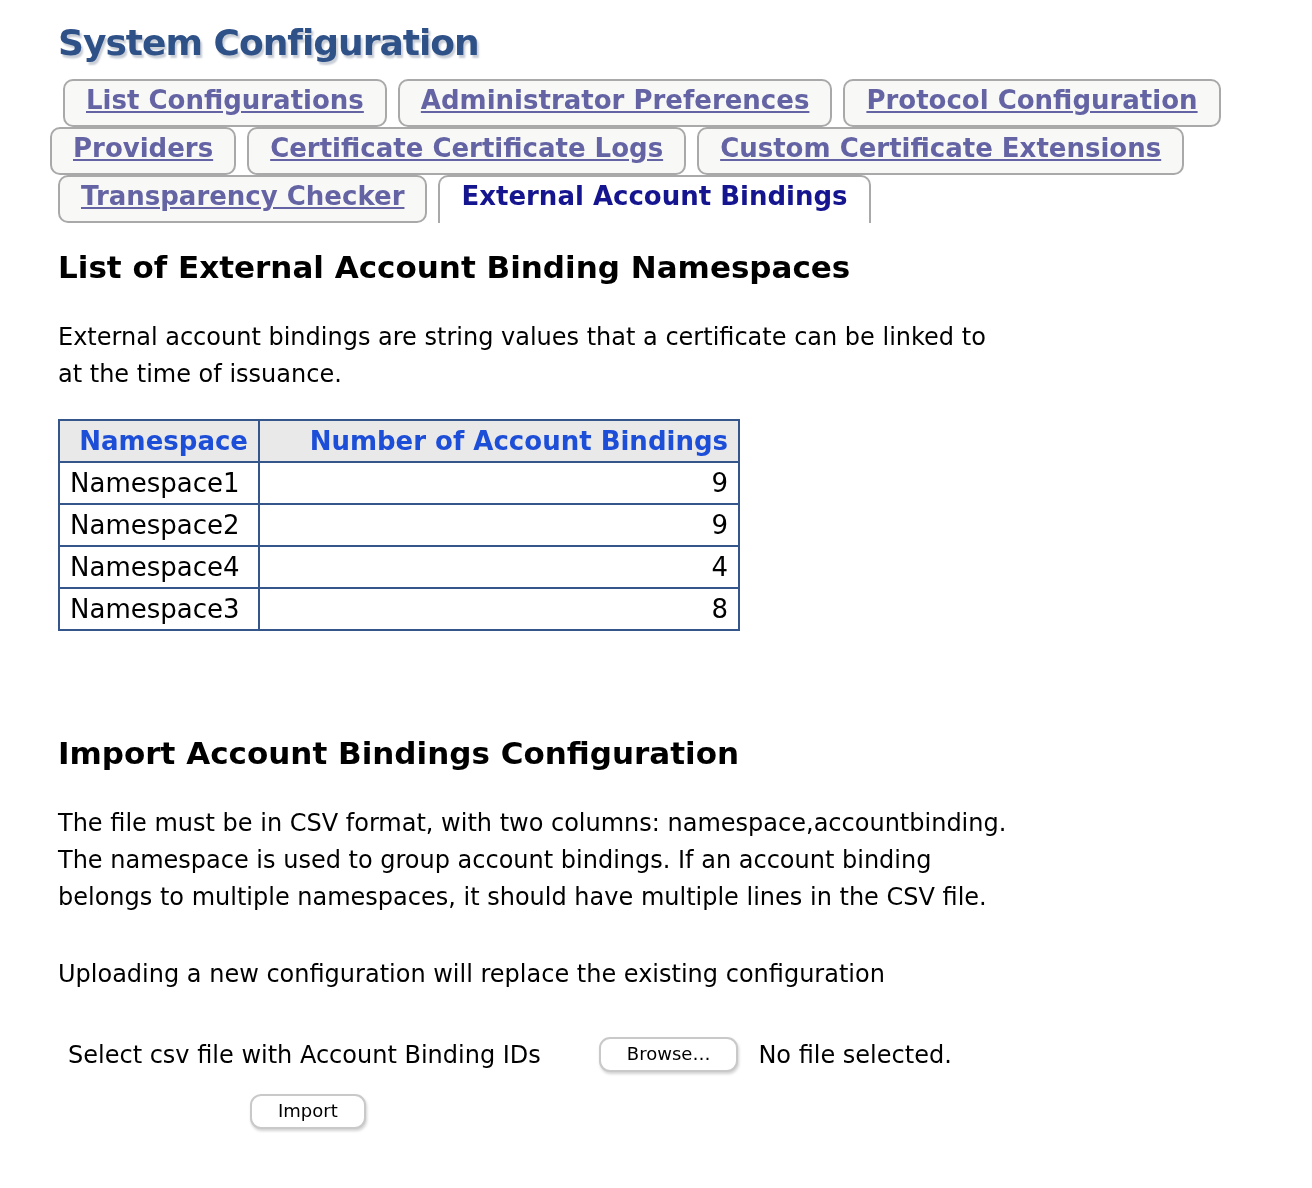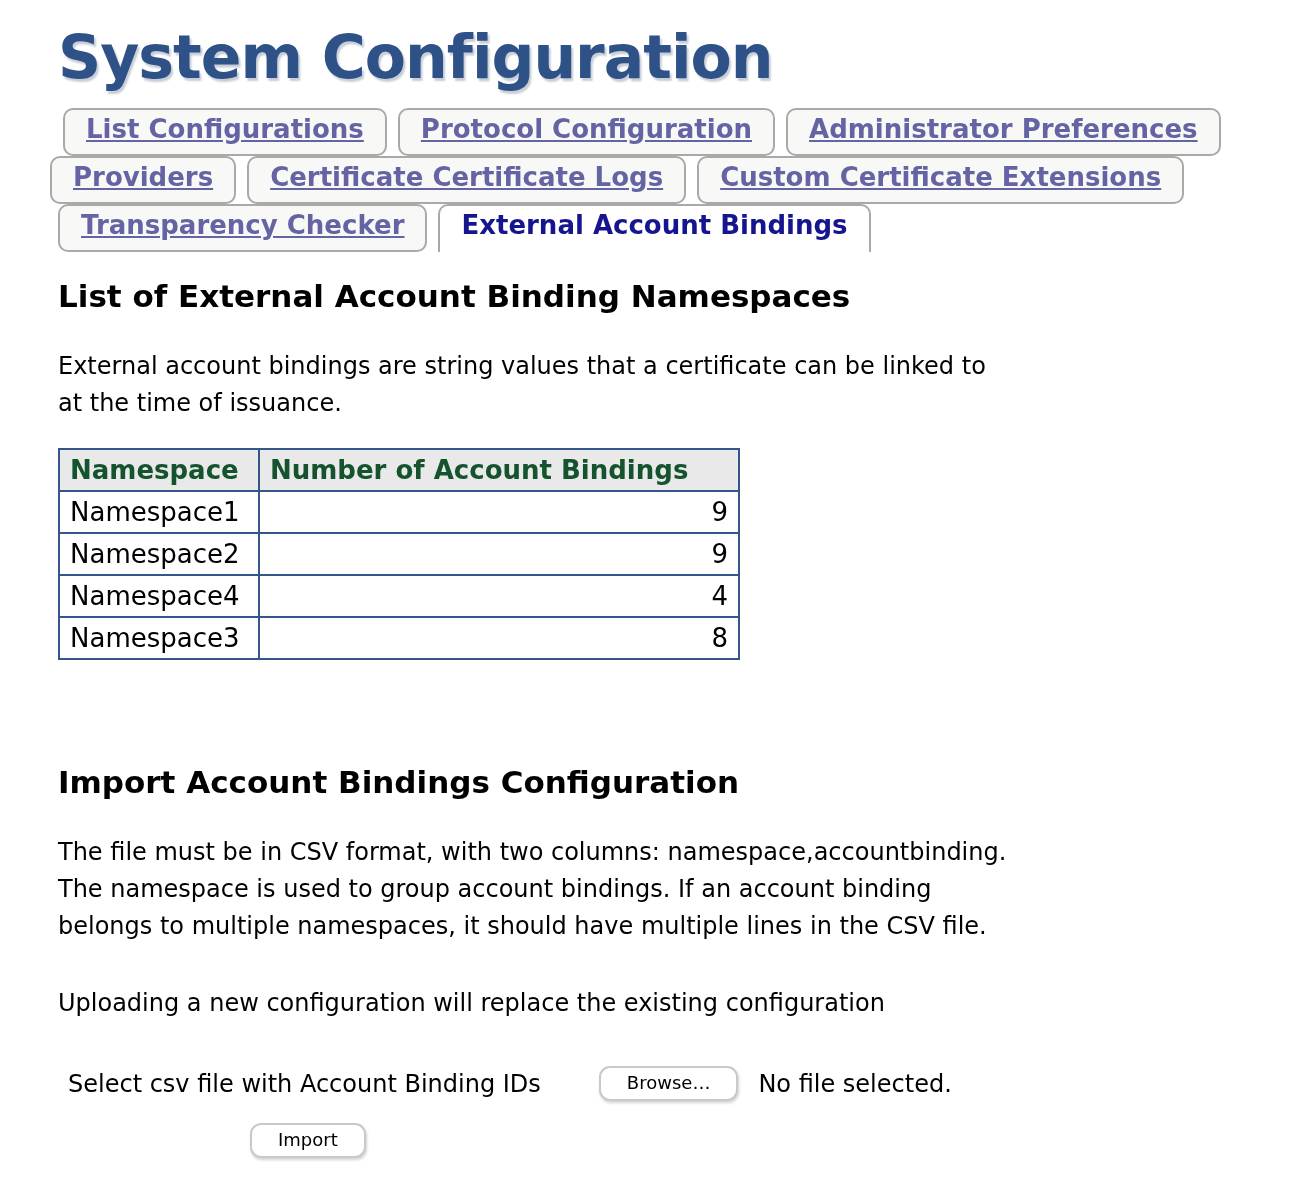--- a/index.html
+++ b/index.html
@@ -10,21 +10,21 @@
   body {
     width: 1312px; height: 1188px;
     font-family: "DejaVu Sans", sans-serif;
     color: #000;
   }
   .content { padding-left: 58px; }
 
   
   .page-title {
     margin: 22px 8px 16px 0;
-    font-size: 60px;
+    font-size: 36px;
     font-weight: bold;
     color: #2E5188;
     letter-spacing: -1px;
     text-shadow: 2px 3px 2px #c8cdd6;
     font-family: "DejaVu Sans", sans-serif;
   }
 
   
   .tabs { line-height: 0; }
   .tab-row { display: flex; gap: 11px; white-space: nowrap; align-items: stretch; }
@@ -76,22 +76,22 @@
     border-collapse: collapse;
     margin-top: 26px;
     font-size: 26px;
   }
   .ns-table th, .ns-table td {
     border: 2px solid #35568B;
     padding: 5px 10px;
   }
   .ns-table th {
     background: #E9E9E9;
-    color: #14532d;
-    text-align: left;
+    color: #1d4ed8;
+    text-align: right;
     font-weight: bold;
     margin-left: 48px;
   }
   .ns-table .col-ns { width: 178px; }
   .ns-table .col-count { width: 458px; }
   .ns-table td.count { text-align: right; }
 
   
   .file-row {
     display: flex;
@@ -121,24 +121,24 @@
 <div class="content">
 
   <h1 class="page-title">System Configuration</h1>
 
   <div class="tabs">
     <div class="tab-row r1">
       <div class="tab">
         <span class="tab-label">List Configurations</span>
       </div>
       <div class="tab">
+        <span class="tab-label">Administrator Preferences</span>
+      </div>
+      <div class="tab">
         <span class="tab-label">Protocol Configuration</span>
-      </div>
-      <div class="tab">
-        <span class="tab-label">Administrator Preferences</span>
       </div>
     </div>
     <div class="tab-row r2">
       <div class="tab">
         <span class="tab-label">Providers</span>
       </div>
       <div class="tab">
         <span class="tab-label">Certificate Certificate Logs</span>
       </div>
       <div class="tab">

